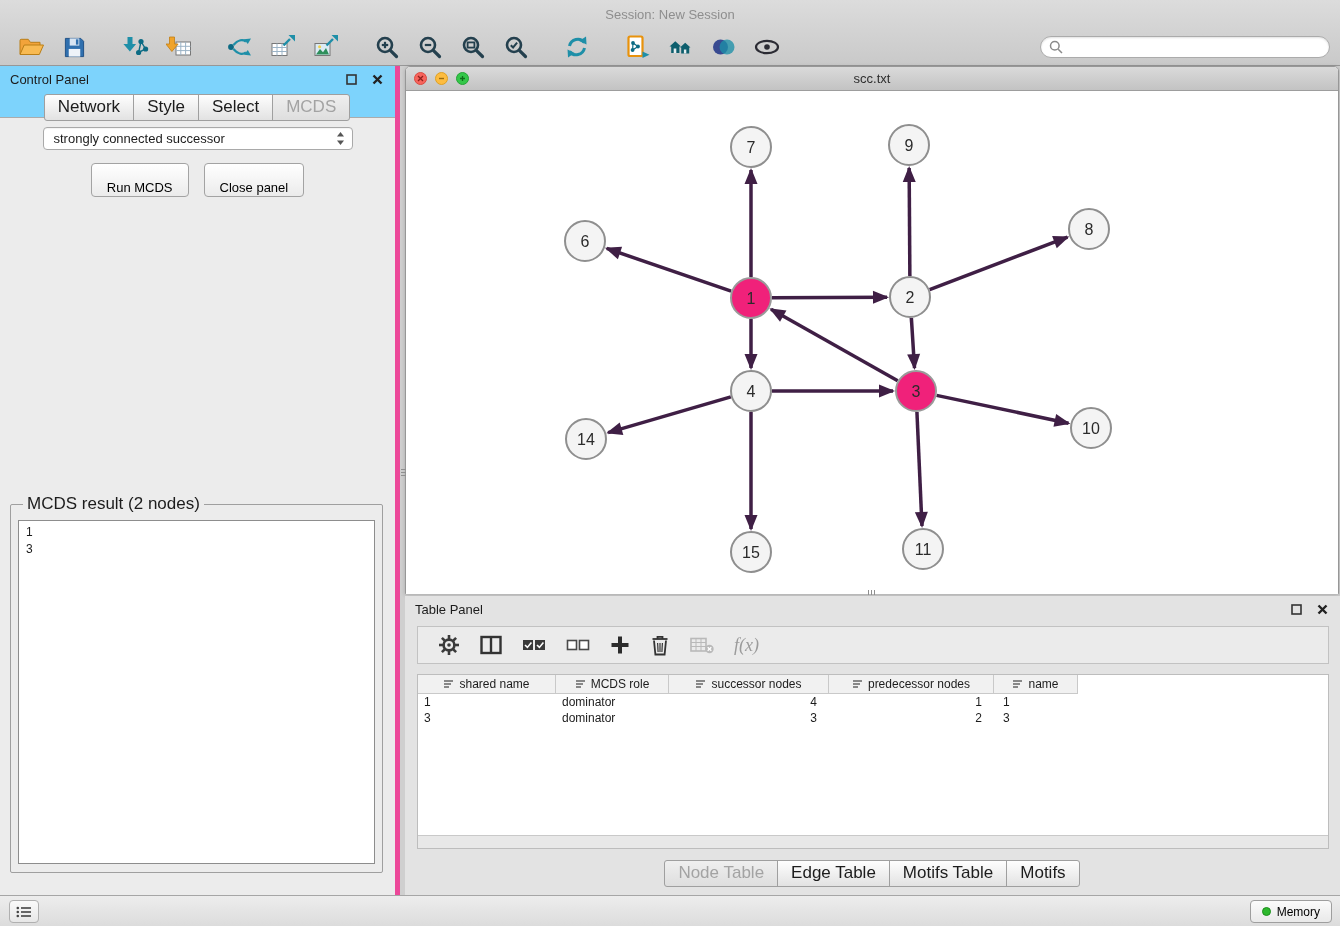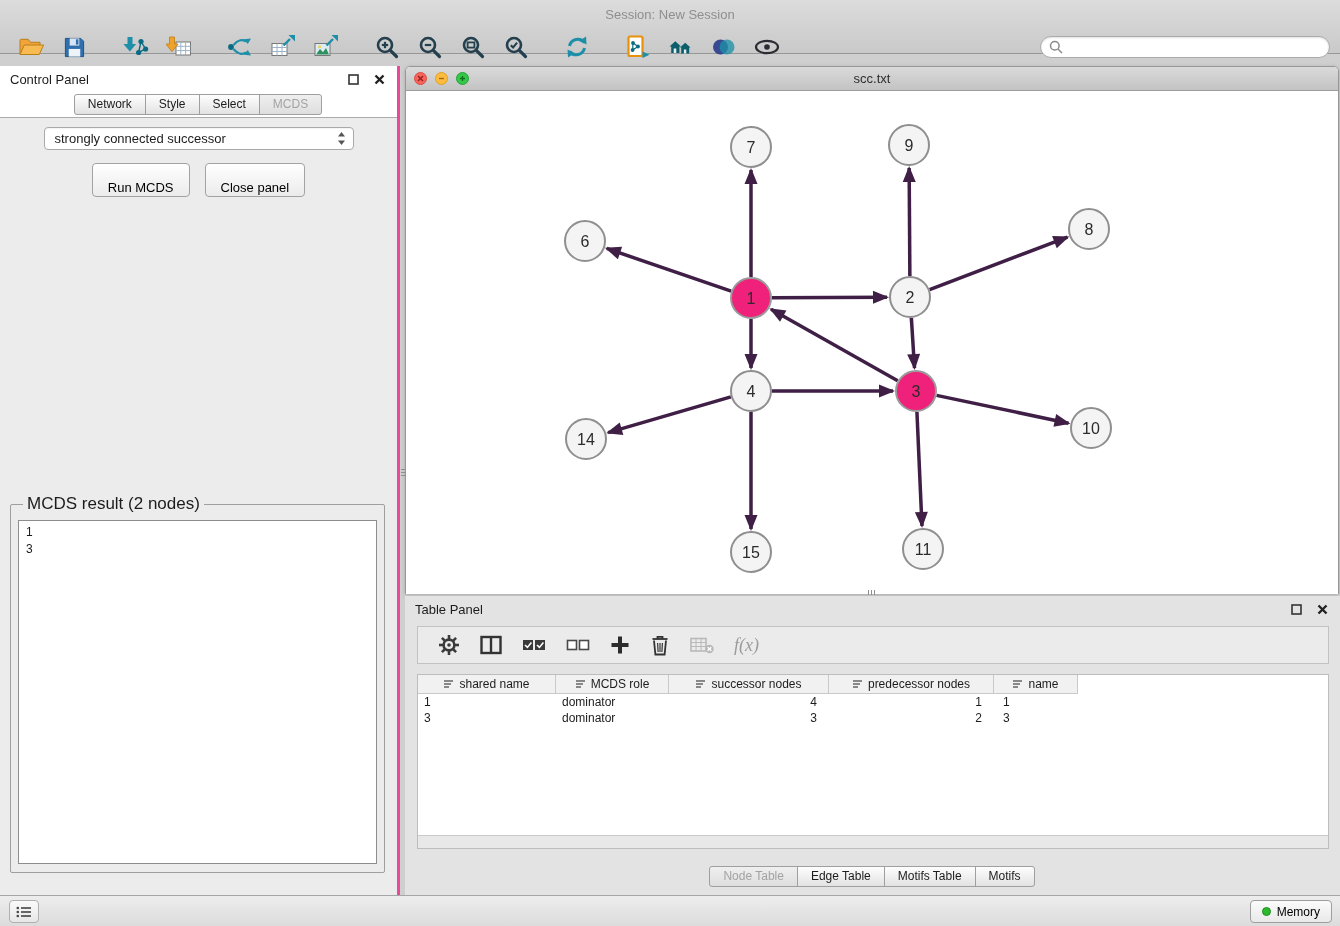--- a/index.html
+++ b/index.html
@@ -1,43 +1,43 @@
 <!DOCTYPE html>
 <html><head>
 <meta charset="utf-8">
 <style>
   *{box-sizing:border-box;margin:0;padding:0}
   html,body{width:1340px;height:926px;overflow:hidden}
   body{font-family:"Liberation Sans",sans-serif;background:#cfcfcf;color:#1c1c1c}
   .app{position:relative;width:1340px;height:926px;background:#cfcfcf;overflow:hidden}
 
   
-  .topbar{position:absolute;left:0;top:0;width:1340px;height:54px;
+  .topbar{position:absolute;left:0;top:0;width:1340px;height:66px;
     background:linear-gradient(#dcdcdc,#c9c9c9);border-bottom:1px solid #979797}
   .titlebar{height:28px;display:flex;align-items:center;justify-content:center;
     font-size:13px;color:#8e8e8e}
   .toolbar{height:38px;display:flex;align-items:center;padding:0 10px}
   .tbtn{width:43px;height:34px;display:flex;align-items:center;justify-content:center;
     background:none;border:none;cursor:pointer}
   .sep{width:18px}
   .search{margin-left:auto;width:290px;height:22px;background:#fff;border:1px solid #ababab;
     border-radius:12px;display:flex;align-items:center;padding:0 8px;gap:5px;
     box-shadow:inset 0 1px 2px rgba(0,0,0,.12)}
   .search input{border:none;outline:none;flex:1;font-size:12px;background:transparent;
     font-family:"Liberation Sans",sans-serif}
 
   
   .control-panel{position:absolute;left:0;top:66px;width:400px;height:829px;
-    background:#ffffff;border-right:3px solid #ec4899}
+    background:#7dd3fc;border-right:5px solid #ec4899}
   .panel-header{height:26px;display:flex;align-items:center;padding:0 10px;font-size:13px}
   .ph-icons{margin-left:auto;display:flex;gap:10px;align-items:center}
   .icon-btn{background:none;border:none;width:16px;height:16px;display:flex;
     align-items:center;justify-content:center;cursor:pointer}
   .cp-tabs{display:flex;justify-content:center;position:relative;z-index:2;margin-top:2px}
-  .tab{font-size:12px;padding:2px 13px 3px;background:linear-gradient(#fefefe,#e2e2e2);
+  .tab{font-size:17px;padding:2px 13px 3px;background:linear-gradient(#fefefe,#e2e2e2);
     border:1px solid #9f9f9f;margin-left:-1px;color:#1c1c1c;cursor:pointer;
     font-family:"Liberation Sans",sans-serif}
   .tab:first-child{border-radius:3px 0 0 3px}
   .tab:last-child{border-radius:0 3px 3px 0}
   .tab.active{color:#a3a3a3;background:linear-gradient(#efefef,#dedede)}
   .cp-body{position:absolute;left:0;right:0;top:51px;bottom:0;background:#ececec;
     border-top:1px solid #ababab}
   .opt-label{text-align:center;font-size:13px;margin-top:24px}
   .dropdown{width:310px;height:23px;margin:9px auto 0;background:#fff;border:1px solid #a9a9a9;
     border-radius:4px;display:flex;align-items:center;padding:0 7px 0 10px;font-size:13px;

